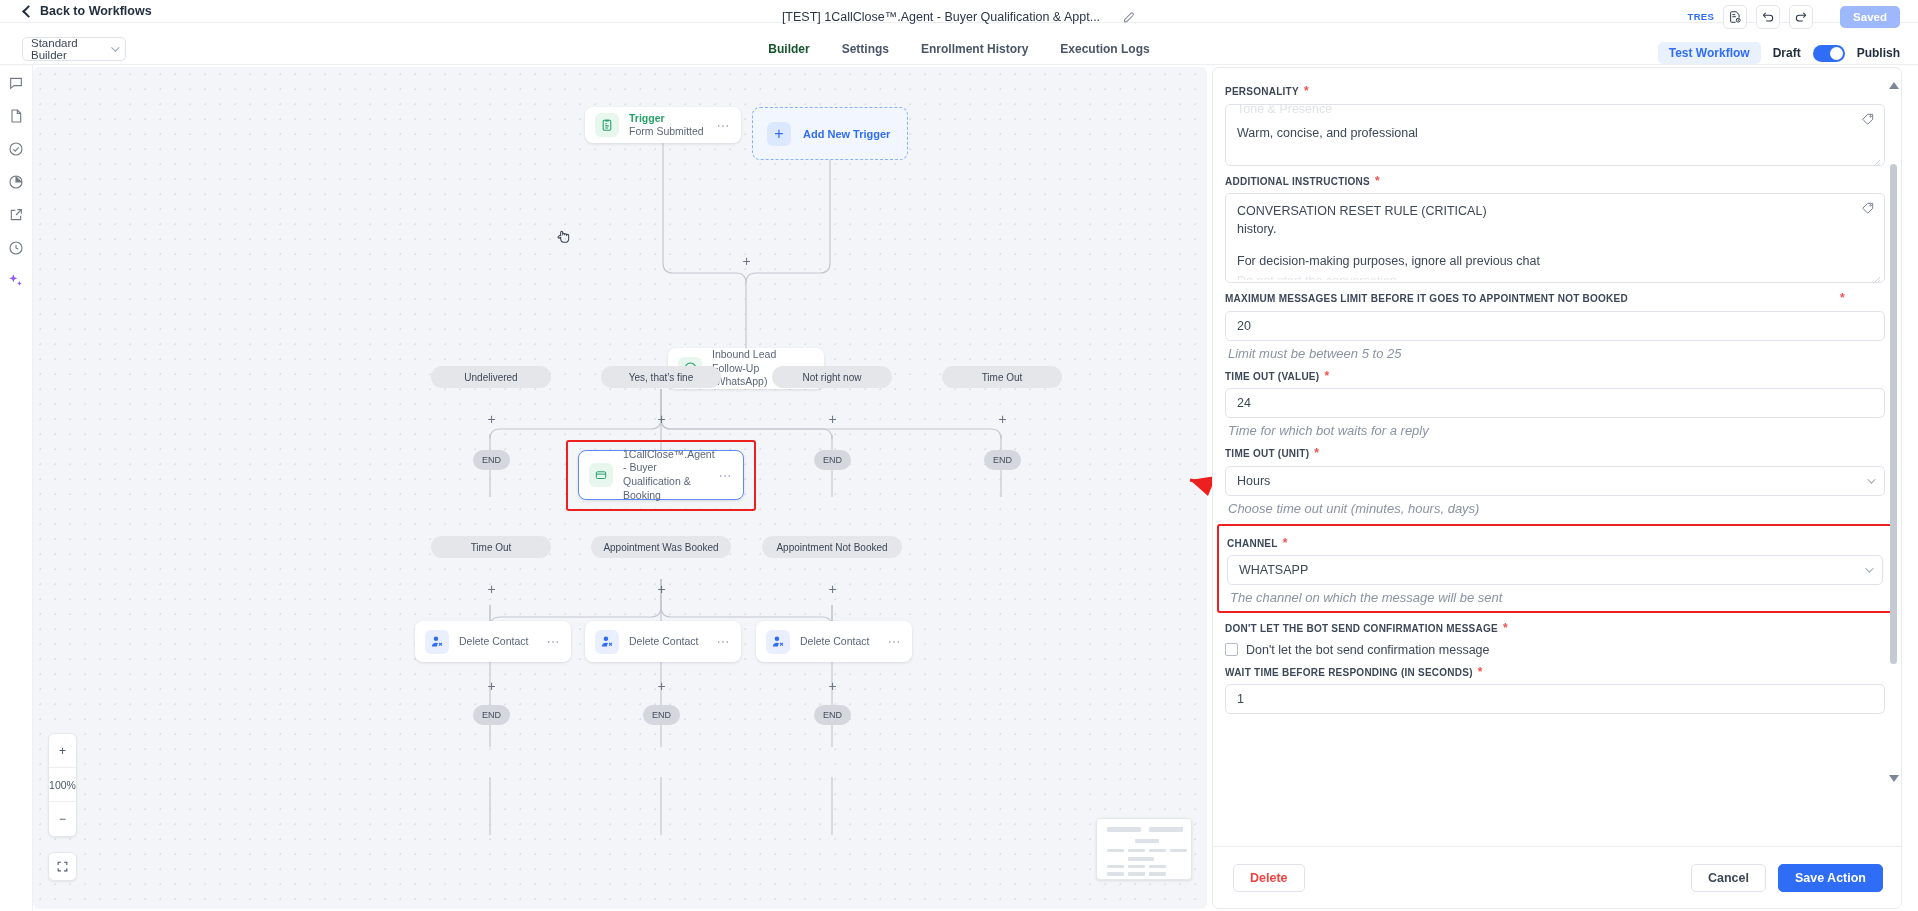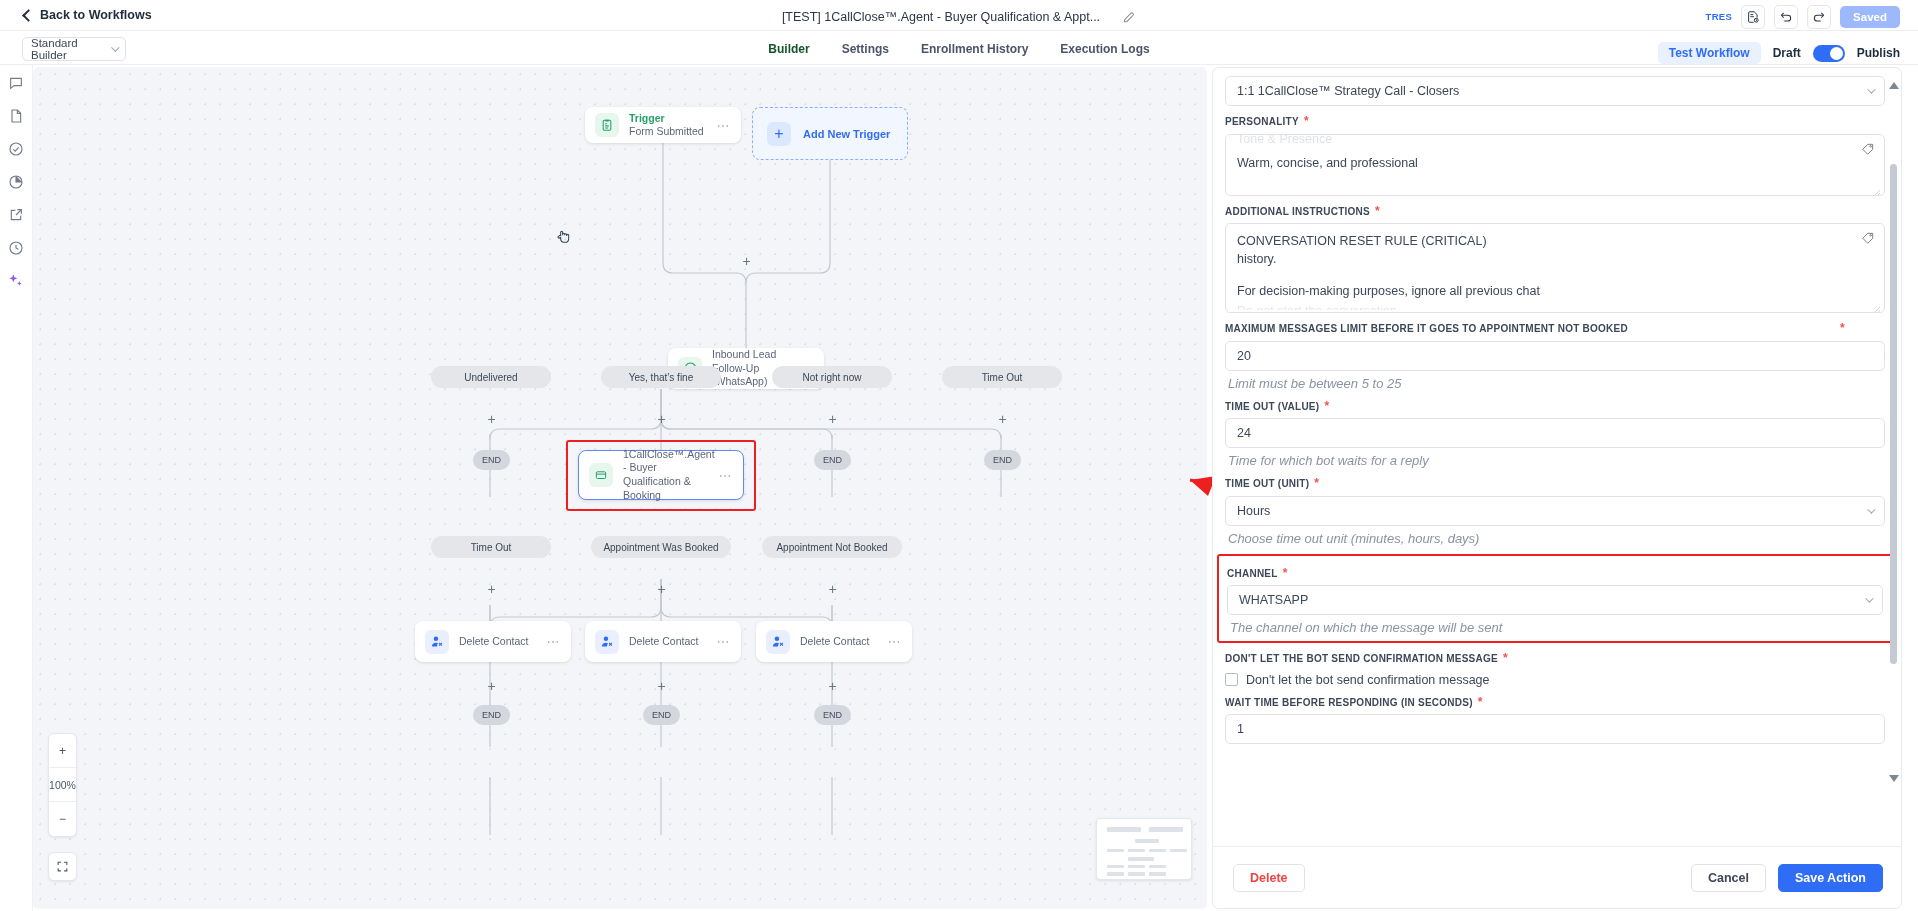--- a/index.html
+++ b/index.html
@@ -8,21 +8,21 @@
     width:1918px; height:911px;
     font-family: "Liberation Sans", sans-serif;
     background:#ffffff;
     color:#2f3a4a;
     overflow:hidden;
     position:relative;
   }
 
   
   .topbar {
-    position:absolute; left:0; top:0; width:1918px; height:31px;
+    position:absolute; left:0; top:0; width:1918px; height:23px;
     background:#fff; border-bottom:1px solid #eceef1;
     display:flex; align-items:center;
   }
   .back-link {
     display:flex; align-items:center; gap:7px;
     margin-left:24px; font-size:12.5px; font-weight:bold; color:#1f2d3d;
     cursor:pointer;
   }
   .chev-left {
     width:9px; height:9px; border-left:2px solid #1f2d3d; border-bottom:2px solid #1f2d3d;
@@ -40,21 +40,21 @@
     display:flex; align-items:center; gap:9px;
   }
   .tres-badge { font-size:9.5px; font-weight:bold; letter-spacing:.3px; color:#2f6df6; }
   .icon-btn {
     width:24px; height:24px; border:1px solid #e3e6eb; border-radius:5px;
     background:#fff; display:flex; align-items:center; justify-content:center;
     cursor:pointer;
   }
   .saved-btn {
     height:22px; padding:0 13px; border-radius:5px; background:#9db8fb; color:#fff;
-    font-size:11.5px; font-weight:bold; display:flex; align-items:center; border:none; cursor:pointer;
+    font-size:11.5px; font-weight:bold; display:flex; align-items:center; border:none; cursor:pointer;margin-left:18px;
   }
 
   
   .subbar {
     position:absolute; left:0; top:33px; width:1918px; height:32px;
     background:#fff; border-bottom:1px solid #eceef1;
   }
   .builder-select {
     position:absolute; left:22px; top:4px; width:104px; height:24px;
     border:1px solid #dfe3e9; border-radius:5px; background:#fff;
@@ -536,24 +536,20 @@
 <svg class="big-arrow" width="620" height="130" viewBox="0 0 620 130">
   <g stroke="#ee1f1f" stroke-width="3" fill="none">
     <path d="M600 120 L40 10"></path>
   </g>
   <path d="M40 10 L66 6 L58 26 Z" fill="#ee1f1f"></path>
 </svg>
 
 <div class="rpanel">
   <div class="rscroll">
 
-    <div class="finput">
-      <span>1:1 1CallClose™ Strategy Call - Closers</span>
-      <span class="caret"></span>
-    </div>
 
     <div class="field-label">
       <span>PERSONALITY</span>
       <span class="req">*</span>
     </div>
     <div class="ftext" style="height:62px; overflow:hidden;">
       <div class="faded-line" style="margin-top:-13px; opacity:.45; height:14px; overflow:hidden;">Tone &amp; Presence</div>
       <div style="margin-top:10px;">Warm, concise, and professional</div>
       <span class="tag-icon">
         <svg width="14" height="14" viewBox="0 0 24 24" fill="none" stroke="#4a5567" stroke-width="1.6">

